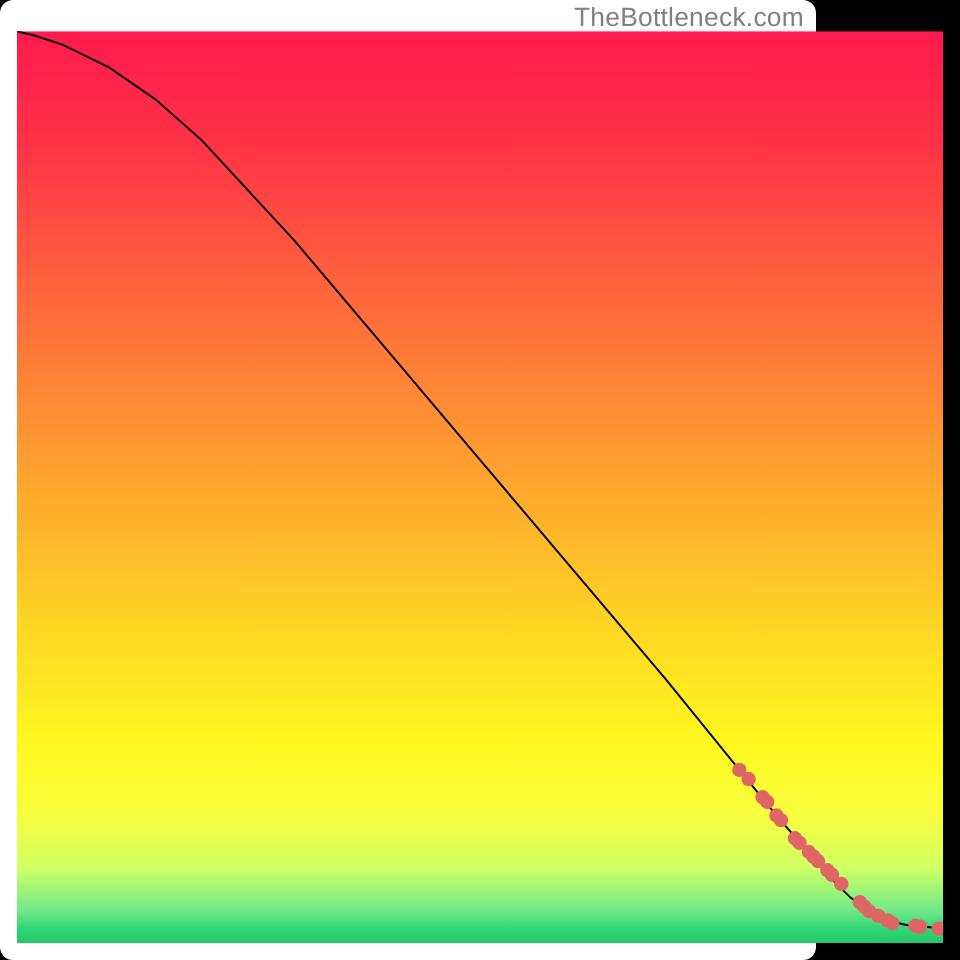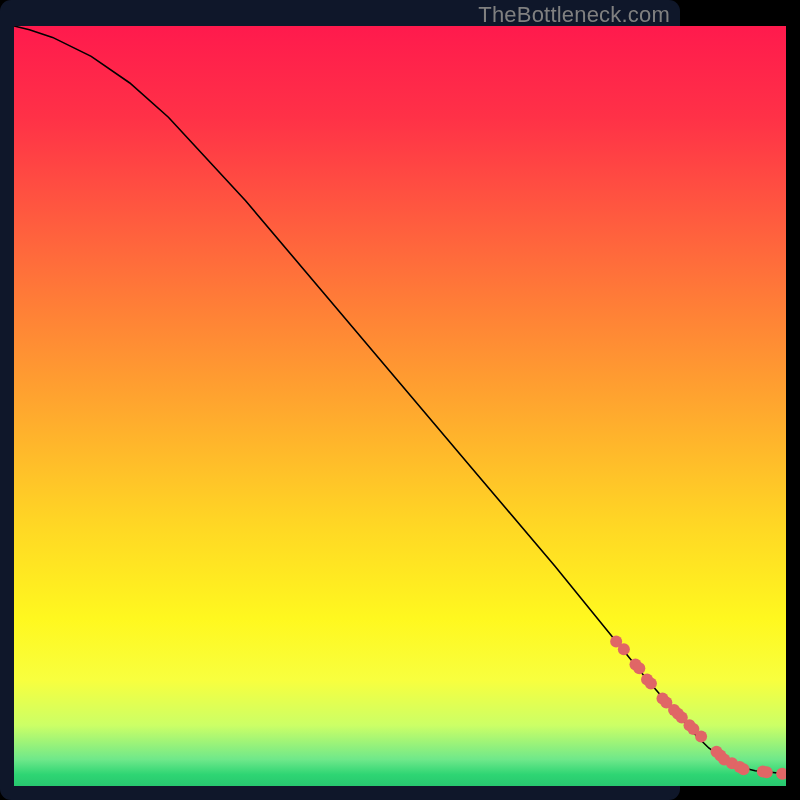--- a/index.html
+++ b/index.html
@@ -8,21 +8,21 @@
     width: 800px;
     height: 800px;
     background: #000;
     font-family: Arial, Helvetica, sans-serif;
     overflow: hidden;
   }
   .frame {
     position: relative;
     width: 680px;
     height: 800px;
-    background: #0f172a;
+    background: #ffffff;
     border-radius: 11px;
   }
   .watermark {
     position: absolute;
     top: 2px;
     right: 10px;
     color: #808080;
     font-size: 22px;
     font-weight: 400;
     letter-spacing: 0.2px;

